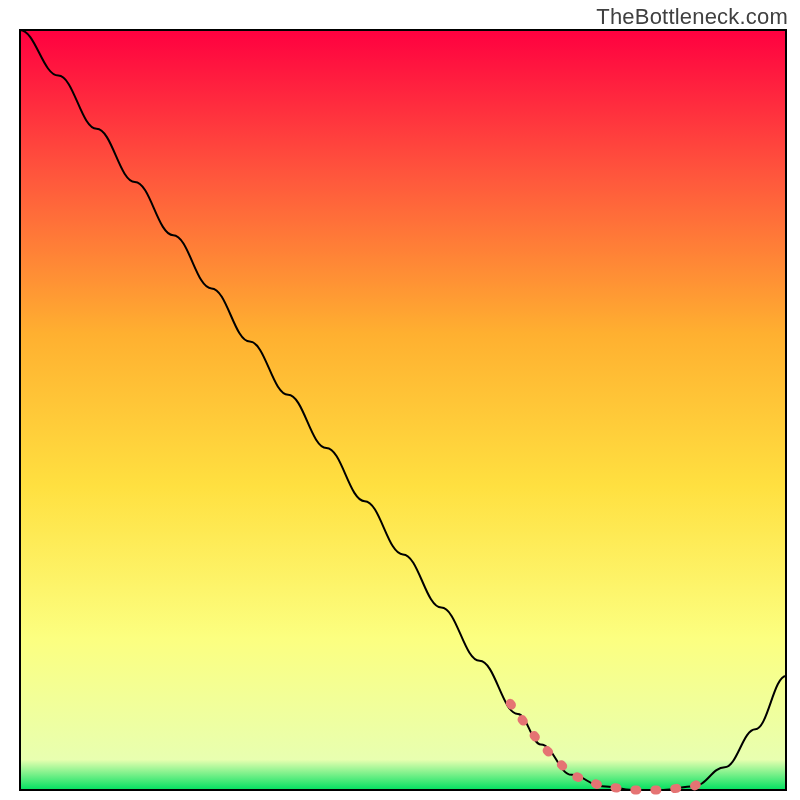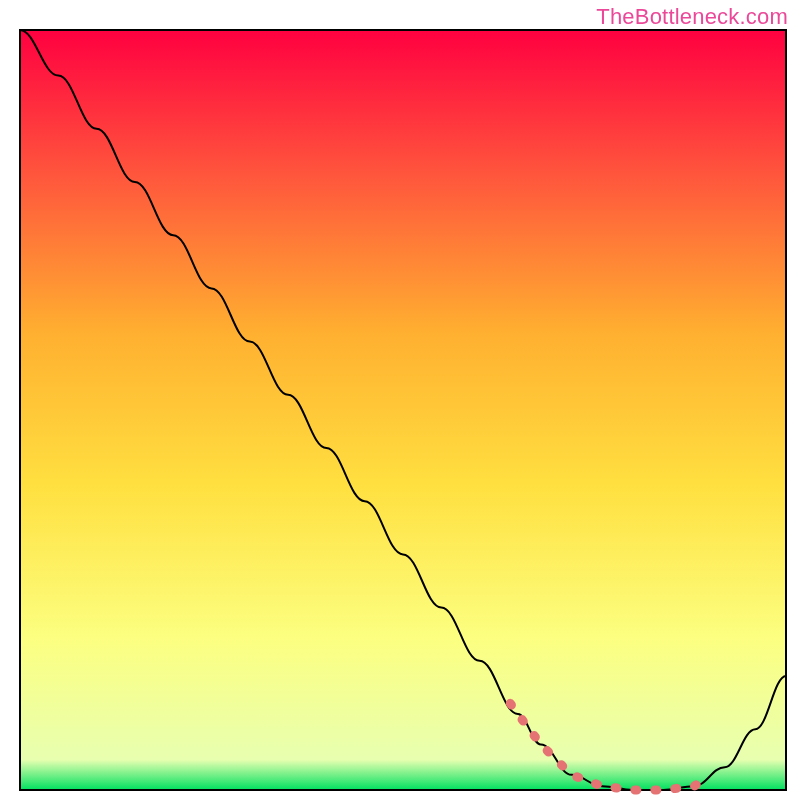--- a/index.html
+++ b/index.html
@@ -15,21 +15,21 @@
     position: relative;
     width: 800px;
     height: 800px;
   }
   .watermark {
     position: absolute;
     top: 4px;
     right: 12px;
     font-size: 22px;
     font-weight: 500;
-    color: #ec4899;
+    color: #404040;
     letter-spacing: 0.2px;
   }
   svg.plot {
     position: absolute;
     top: 0;
     left: 0;
   }
 </style>
 </head>
 <body>

